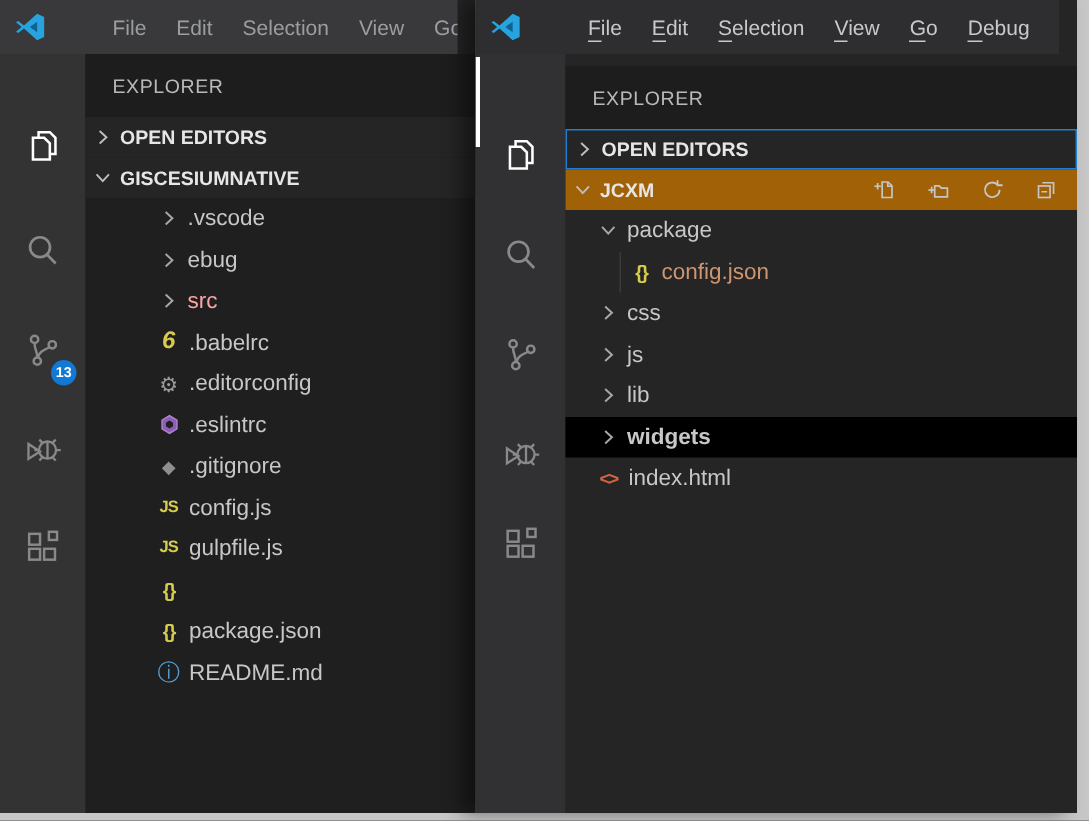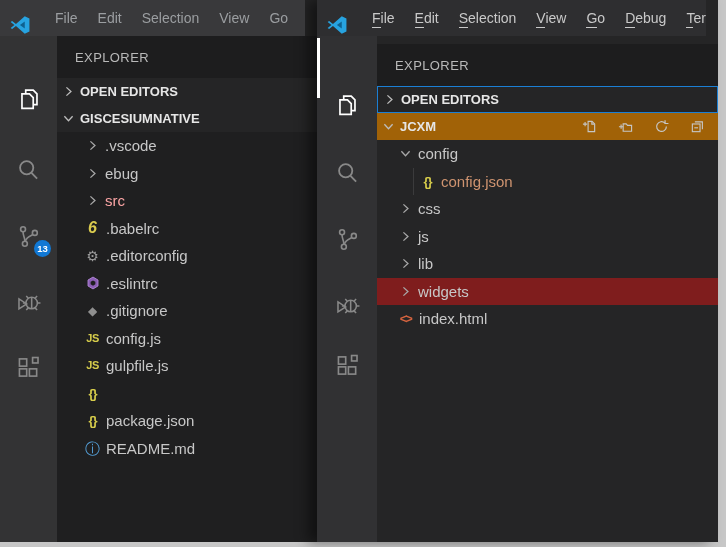--- a/index.html
+++ b/index.html
@@ -3,34 +3,34 @@
 <meta charset="utf-8">
 <style>
   * { margin:0; padding:0; box-sizing:border-box; }
   body { background:#888; font-family:"Liberation Sans", sans-serif; }
   .stage { position:relative; width:726px; height:547px; background:#c7c7c7; overflow:hidden; }
 
   .window { position:absolute; top:0; height:542px; background:#252526; overflow:hidden; }
   .window.left  { left:0;   width:317px; }
   .window.right { left:317px; width:401px; box-shadow:-9px 0 12px rgba(0,0,0,.45); }
 
-  .titlebar { position:absolute; top:0; left:0; right:12px; height:36px; display:flex; align-items:flex-end; z-index:5; }
+  .titlebar { position:absolute; top:0; left:0; right:12px; height:36px; display:flex; align-items:center; z-index:5;gap:20px; }
   .left  .titlebar { background:#39393b; }
   .right .titlebar { background:#2e2e30; }
   .logo { width:22px; height:22px; margin-left:9px; flex:0 0 auto; display:inline-flex; }
   .menubar { display:flex; margin-left:14px; font-size:14px; white-space:nowrap; overflow:hidden; height:100%; align-items:center; }
   .menu-item { padding:0 10px; cursor:default; }
   .left  .menu-item { color:#9b9ea1; }
   .right .menu-item { color:#c9c9c9; }
   .mnemonic { border-bottom:1px solid currentColor; padding-bottom:1px; }
 
   .activitybar { position:absolute; top:36px; bottom:0; left:0; }
   .left  .activitybar { width:57px; background:#333334; }
   .right .activitybar { width:60px; background:#313133; }
-  .act-item { position:absolute; left:0; width:100%; height:34px; display:flex; align-items:center; justify-content:center; color:#898989; }
+  .act-item { position:absolute; left:0; width:100%; height:34px; display:flex; align-items:flex-start; justify-content:center; color:#898989; }
   .act-item.active { color:#ffffff; }
   .badge { position:absolute; right:6px; bottom:-4px; width:17px; height:17px; border-radius:50%;
            color:#fff; font-size:9.5px; font-weight:bold; display:flex; align-items:center; justify-content:center; }
   .indicator { position:absolute; left:0; top:38px; width:3px; height:60px; background:#ffffff; z-index:6; }
 
   .sidebar { position:absolute; top:36px; bottom:0; }
   .left  .sidebar { left:57px; right:0; background:#1f1f20; }
   .right .sidebar { left:60px; right:0; background:#252526; }
 
   .pane-title { height:42px; background:#1d1d1e; color:#b9b9b9; font-size:13px; display:flex; align-items:center; padding-left:18px; letter-spacing:.4px; }
@@ -38,21 +38,21 @@
 
   .section-row { height:27px; display:flex; align-items:center; background:#252526; gap:3px; padding-left:3px;
                  font-weight:bold; font-size:13px; color:#e6e6e6; cursor:pointer; }
   .section-row .twisty { width:17px; height:16px; display:flex; align-items:center; justify-content:center; color:#bdbdbd; flex:0 0 auto; }
   .section-row.focused { border:1px solid transparent; }
   .section-row .actions { margin-left:auto; display:flex; gap:21px; padding-right:13px; color:#c6c6c6; }
   .section-row .actions .act { display:inline-flex; cursor:pointer; }
   .right .section-row.root-row { background:#a16207; }
 
   .tree-row { position:relative; height:27.5px; display:flex; align-items:center; font-size:15px; color:#c7c7c7; cursor:pointer; }
-  .left  .tree-row { padding-left:26px; }
+  .left  .tree-row { padding-left:26px;margin-left:20px; }
   .right .tree-row { padding-left:19px; }
   .right .tree-row.nested { padding-left:41px; }
   .tree-row .twisty { width:19px; height:16px; display:flex; align-items:center; justify-content:center; color:#a8a8a8; flex:0 0 auto; }
   .tree-row .fi-box { width:19px; height:18px; display:flex; align-items:center; justify-content:center; flex:0 0 auto; margin-right:1px; }
   .tree-row .lbl { margin-left:3px; white-space:nowrap; }
   .indent-guide { position:absolute; left:36px; top:0; bottom:0; width:1px; background:#3b3b3c; }
 
   .fi-babel { font-style:italic; font-weight:bold; font-size:16px; color:#d9ca4e; line-height:1; }
   .fi-gear  { font-size:14px; color:#9b9b9b; line-height:1; }
   .fi-diamond { font-size:12px; color:#8f8f8f; line-height:1; }
@@ -331,21 +331,21 @@
             </span>
           </span>
       </div>
       <div class="tree" id="right-tree">
           <div class="tree-row">
             <span class="twisty">
               <svg viewBox="0 0 16 16" width="15" height="15" fill="none" stroke="currentColor" stroke-width="1.4">
                 <path d="M3.6 5.6 8 10.4 12.4 5.6"></path>
               </svg>
             </span>
-            <span class="lbl">config</span>
+            <span class="lbl">package</span>
           </div>
           <div class="tree-row nested">
             <span class="indent-guide"></span>
             <span class="fi-box">
               <span class="fi-json">{}</span>
             </span>
             <span class="lbl" style="color: rgb(207, 148, 112);">config.json</span>
           </div>
           <div class="tree-row">
             <span class="twisty">
@@ -364,21 +364,21 @@
             <span class="lbl">js</span>
           </div>
           <div class="tree-row">
             <span class="twisty">
               <svg viewBox="0 0 16 16" width="15" height="15" fill="none" stroke="currentColor" stroke-width="1.4">
                 <path d="M5.8 3.6 10.6 8 5.8 12.4"></path>
               </svg>
             </span>
             <span class="lbl">lib</span>
           </div>
-          <div class="tree-row" style="background: #7f1d1d;">
+          <div class="tree-row" style="background: #000000; font-weight: bold;">
             <span class="twisty">
               <svg viewBox="0 0 16 16" width="15" height="15" fill="none" stroke="currentColor" stroke-width="1.4">
                 <path d="M5.8 3.6 10.6 8 5.8 12.4"></path>
               </svg>
             </span>
             <span class="lbl">widgets</span>
           </div>
           <div class="tree-row">
             <span class="fi-box">
               <span class="fi-html">&lt;&gt;</span>

